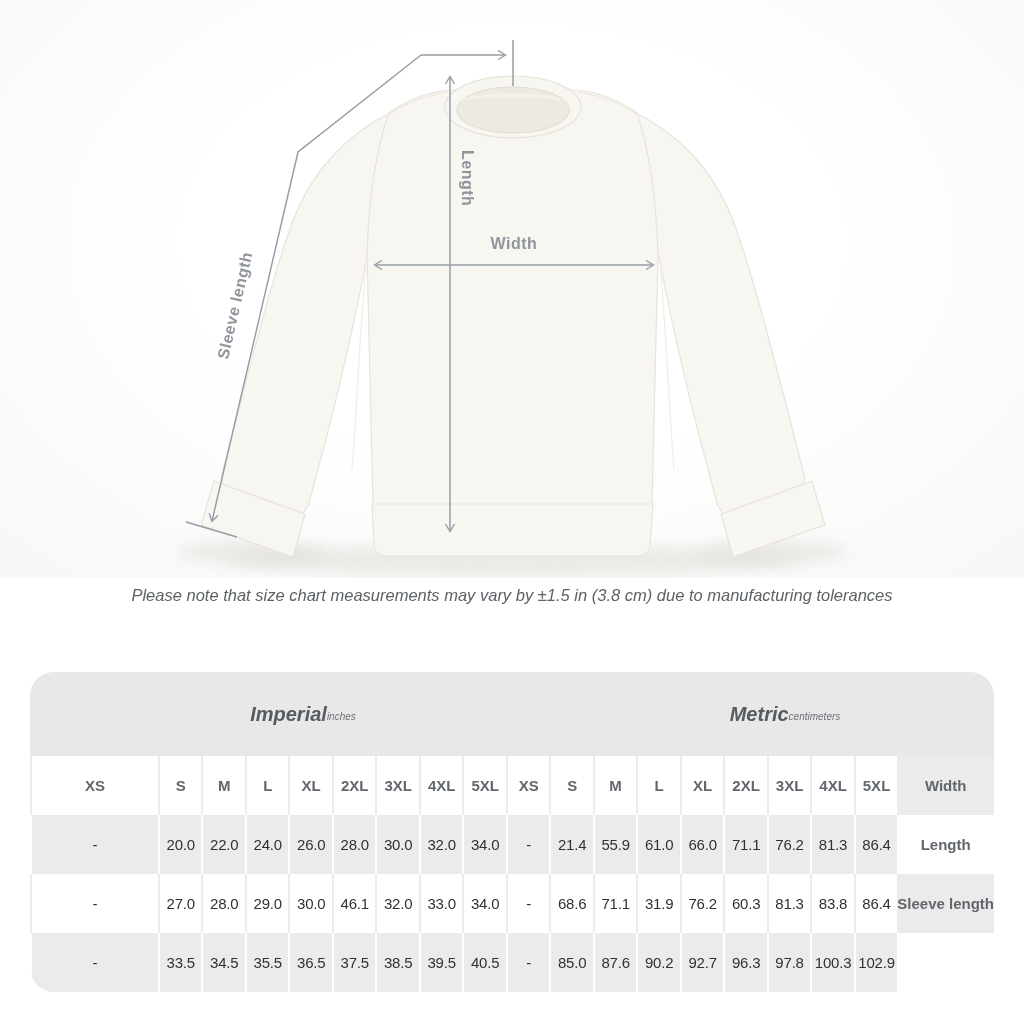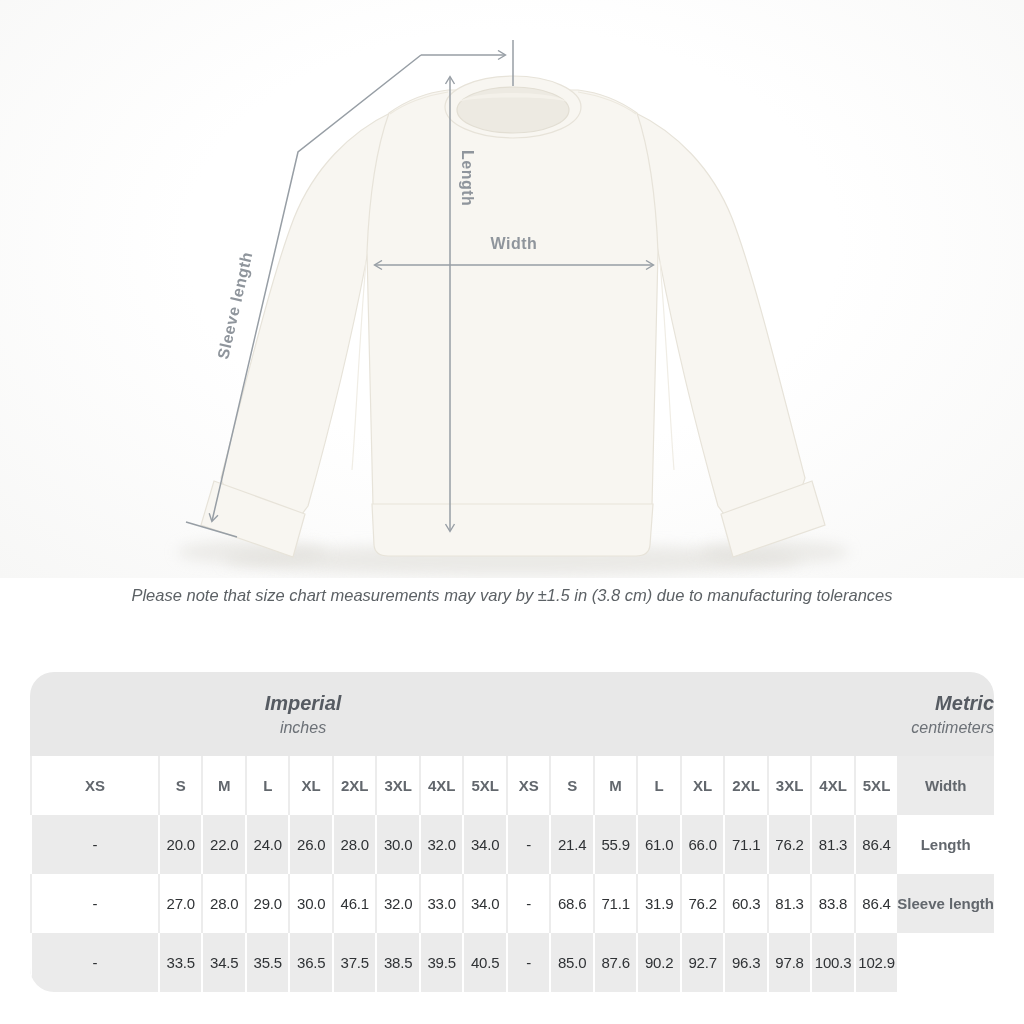--- a/index.html
+++ b/index.html
@@ -20,25 +20,25 @@
   }
   .title-block p{
     margin:8px 0 0 0;font-size:16.5px;font-style:italic;color:#5c6165;
   }
   
   .table-card{
     position:absolute;left:30px;top:672px;width:964px;height:320px;
     border-radius:24px;overflow:hidden;background:#ffffff;
   }
   .unit-band{display:flex;height:84px;background:#e8e8e8;}
-  .unit-group{display:flex;flex-direction:column;align-items:center;justify-content:center;}
+  .unit-group{display:flex;flex-direction:row;align-items:center;justify-content:center;}
   .unit-group.left{width:546px;}
-  .unit-group.right{width:418px;align-items:flex-end;}
+  .unit-group.right{width:418px;}
   .unit-label{font-size:20px;font-weight:bold;font-style:italic;color:#565b62;}
-  .unit-sublabel{font-size:16px;font-style:italic;color:#6c7177;margin-top:4px;}
+  .unit-sublabel{font-size:10px;font-style:italic;color:#6c7177;margin-top:4px;}
   .size-grid{
     display:grid;width:100%;
     grid-template-columns:128px repeat(18,1fr);
     grid-auto-rows:59px;
   }
   .cell{display:flex;align-items:center;justify-content:center;white-space:nowrap;}
   .cell.lbl{font-weight:bold;color:#62676d;font-size:15px;}
   .cell.hdr{font-weight:bold;color:#62676d;font-size:15px;}
   .cell.val{color:#2f3235;font-size:15px;letter-spacing:-.2px;}
   .row-gray{background:#ebebeb;}

